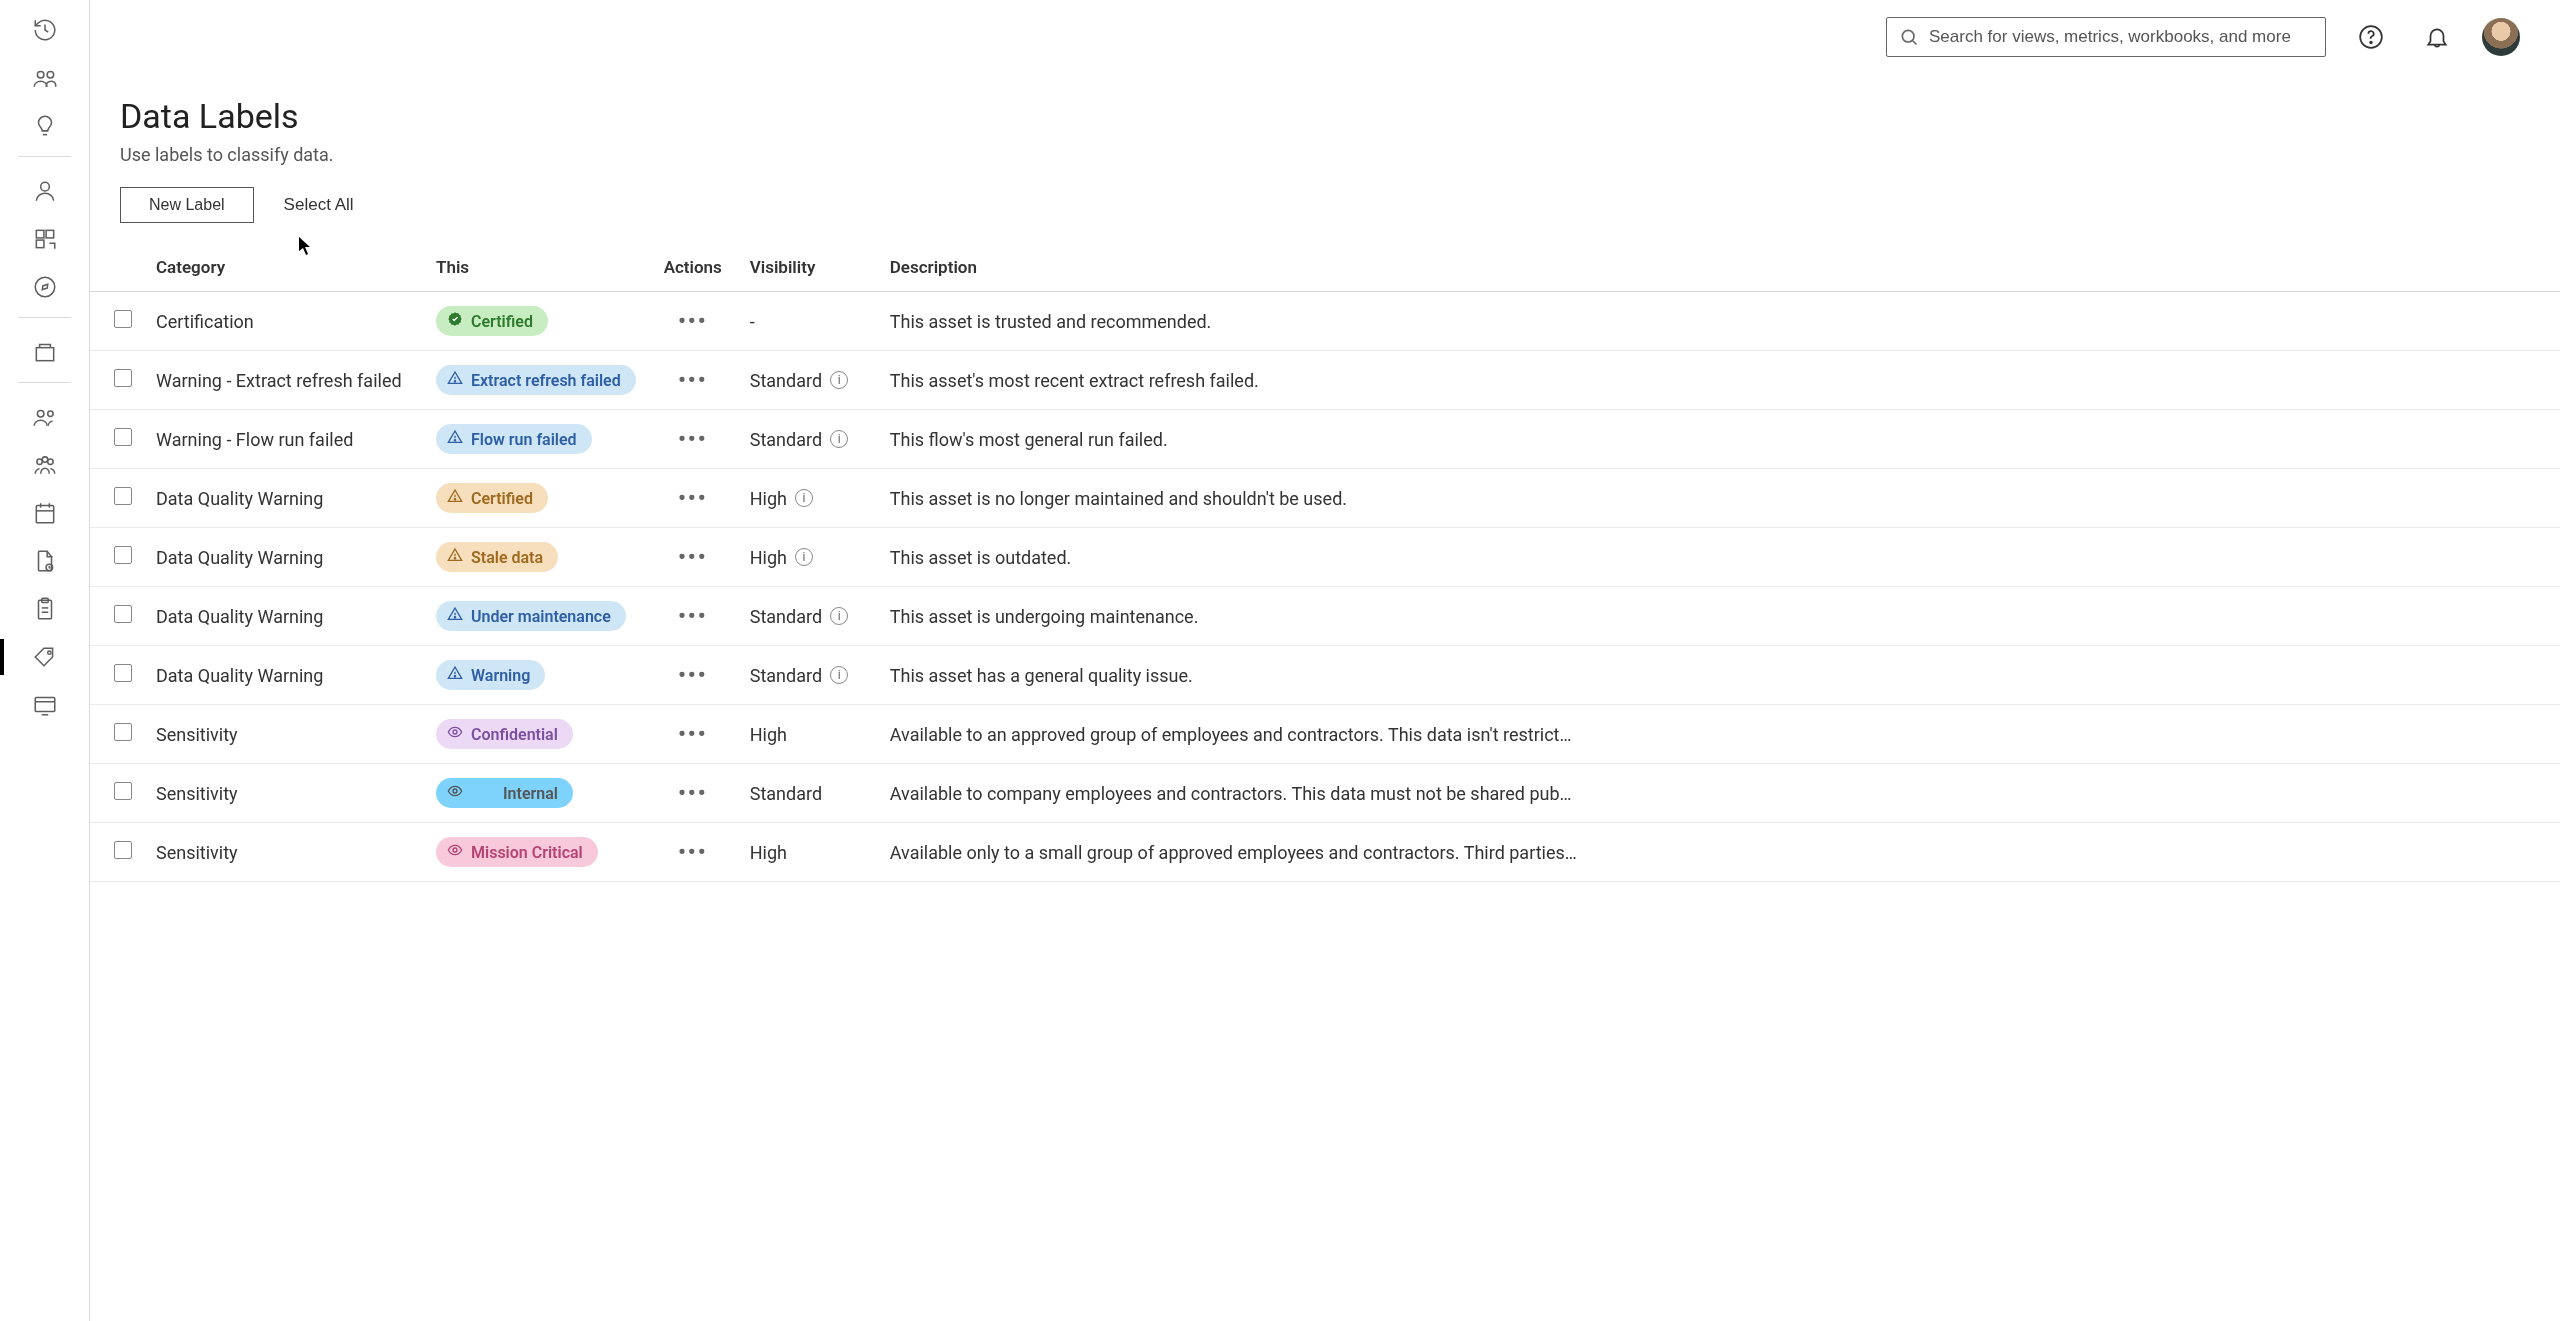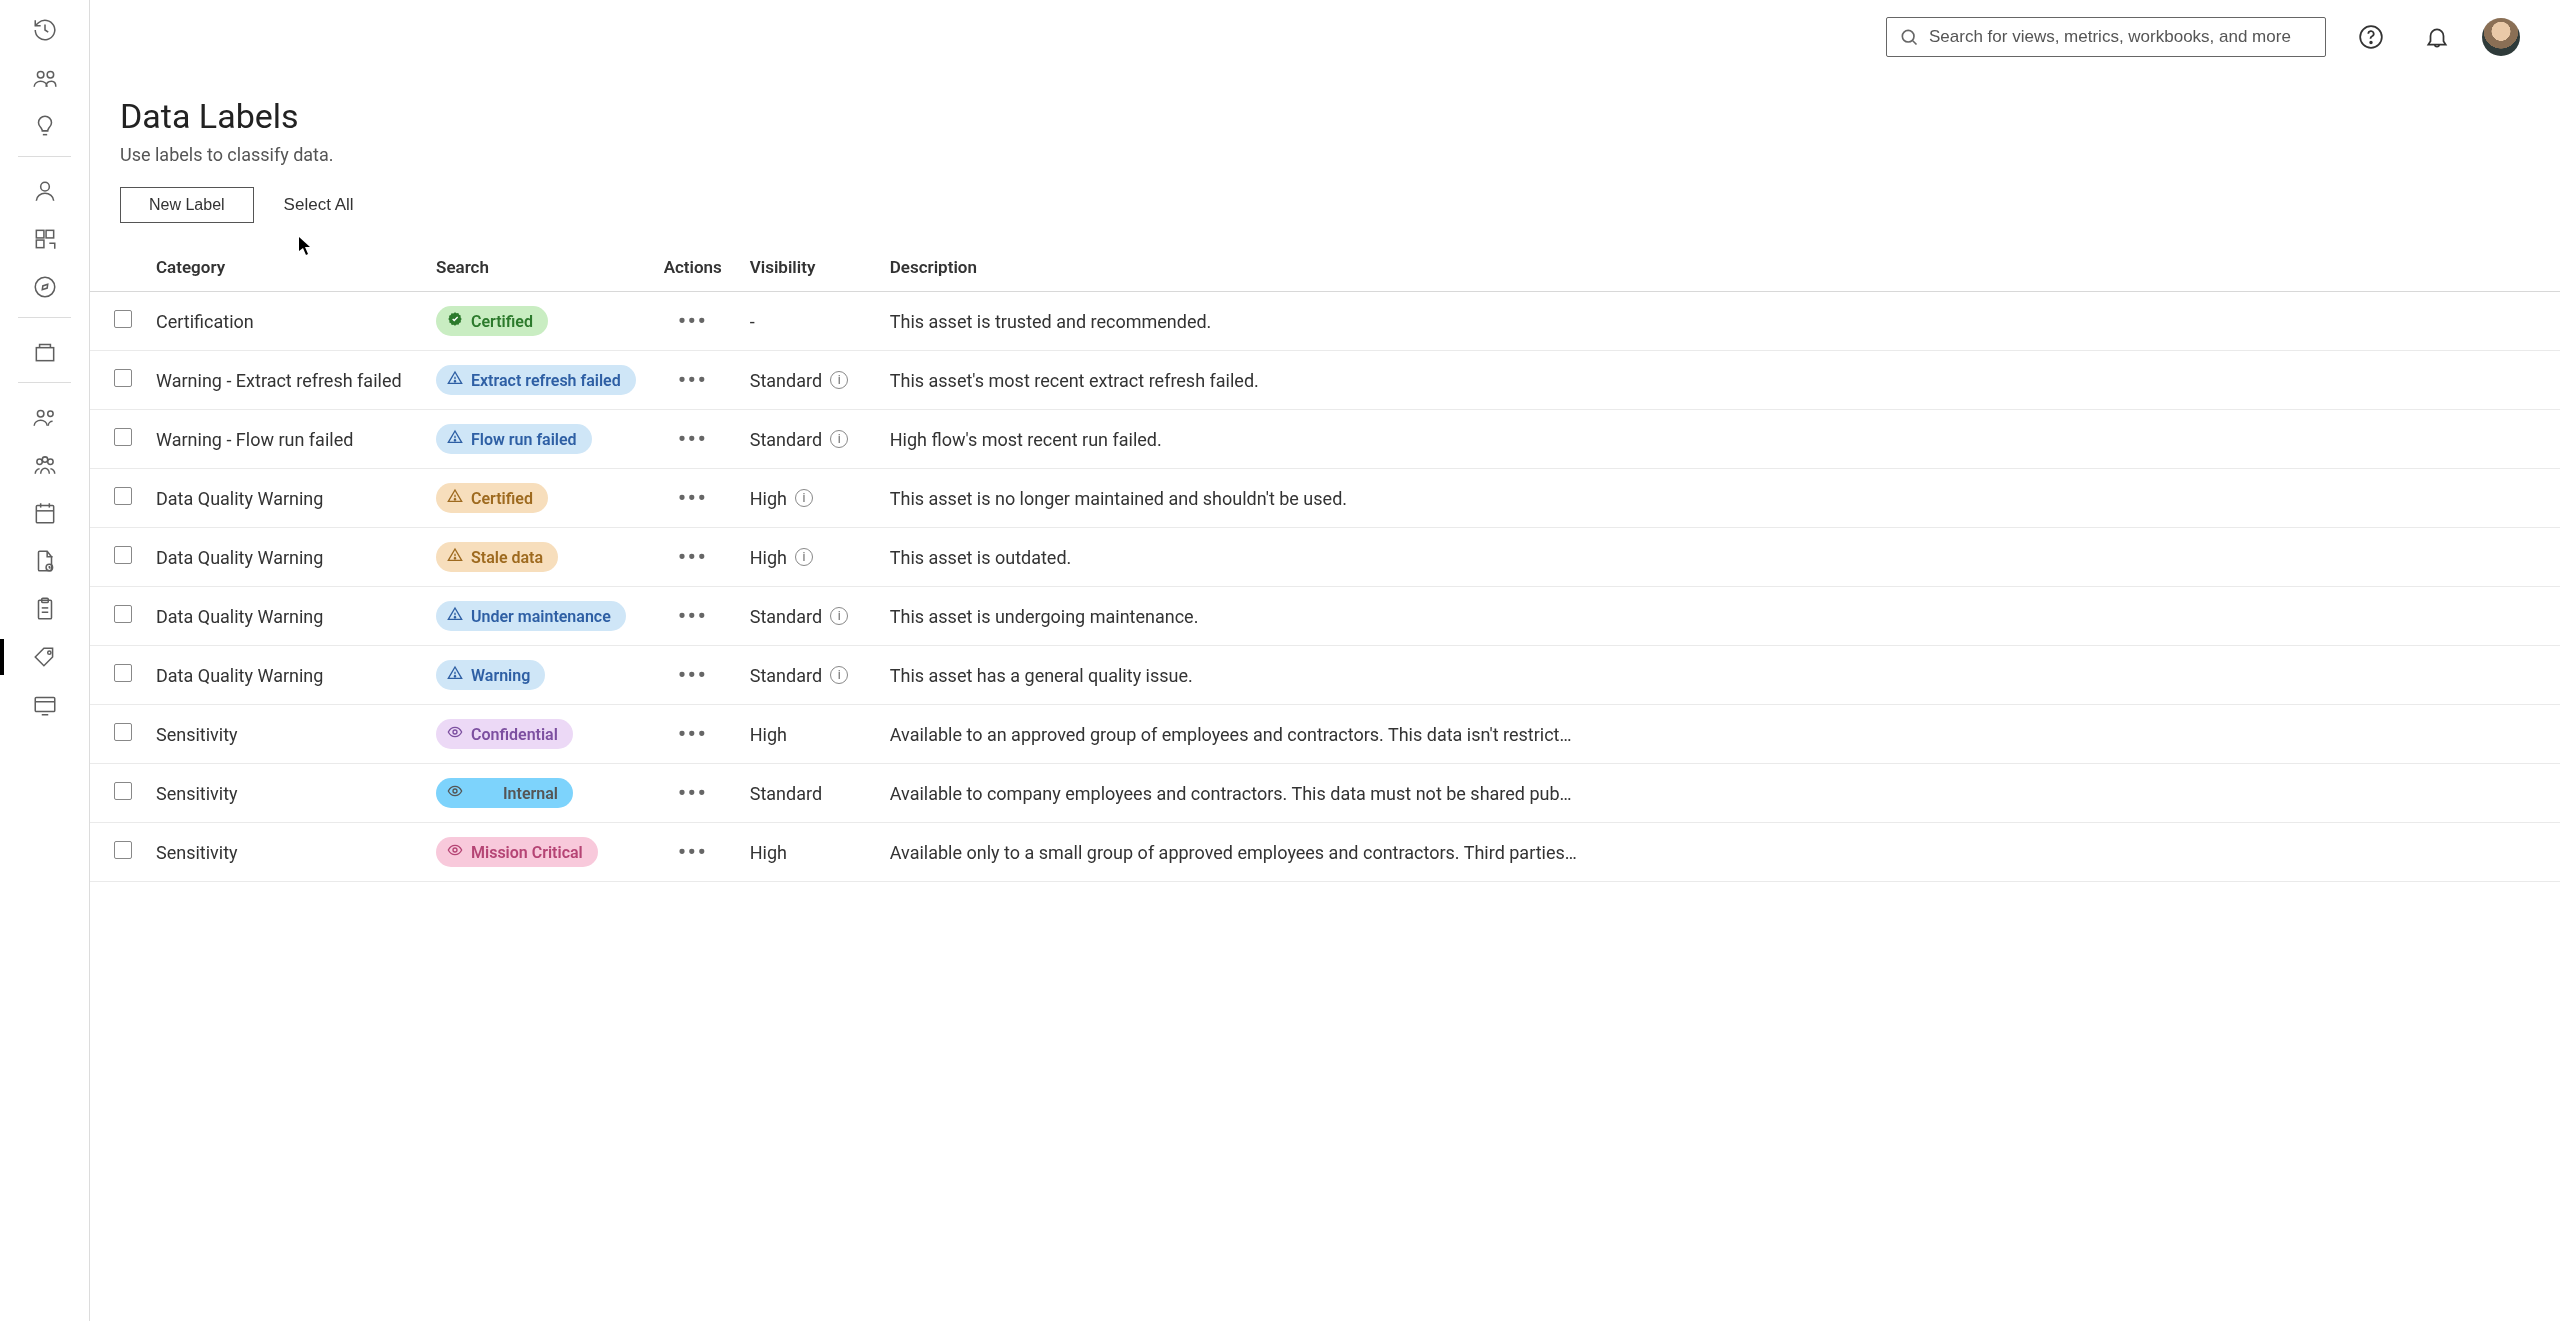--- a/index.html
+++ b/index.html
@@ -333,21 +333,21 @@
       <button class="btn-outline">New Label</button>
       <button class="btn-text">Select All</button>
     </div>
 
     <div class="table-wrap">
       <table>
         <thead>
           <tr>
             <th class="col-check"></th>
             <th class="col-cat">Category</th>
-            <th class="col-val">Search</th>
+            <th class="col-val">This</th>
             <th class="col-act">Actions</th>
             <th class="col-vis">Visibility</th>
             <th class="col-desc">Description</th>
           </tr>
         </thead>
         <tbody id="rows">
             <tr>
     <td class="col-check"><span class="checkbox"></span></td>
     <td class="col-cat">Certification</td>
     <td class="col-val">
@@ -403,21 +403,21 @@
         <span>Flow run failed</span>
       </span>
     </td>
     <td class="col-act"><span class="actions-dots">•••</span></td>
     <td class="col-vis">
       <span class="vis-cell">
         <span>Standard</span>
         <span class="info-circle">i</span>
       </span>
     </td>
-    <td class="col-desc desc">High flow's most recent run failed.</td>
+    <td class="col-desc desc">This flow's most general run failed.</td>
   </tr>
             <tr>
     <td class="col-check"><span class="checkbox"></span></td>
     <td class="col-cat">Data Quality Warning</td>
     <td class="col-val">
       <span class="pill orange">
         <span><svg viewBox="0 0 24 24" fill="none" stroke="currentColor" stroke-width="2">
                       <path d="M12 3 L22 20 H2 Z"></path>
                       <line x1="12" y1="10" x2="12" y2="14"></line>
                       <circle cx="12" cy="17" r="1" fill="currentColor"></circle>

